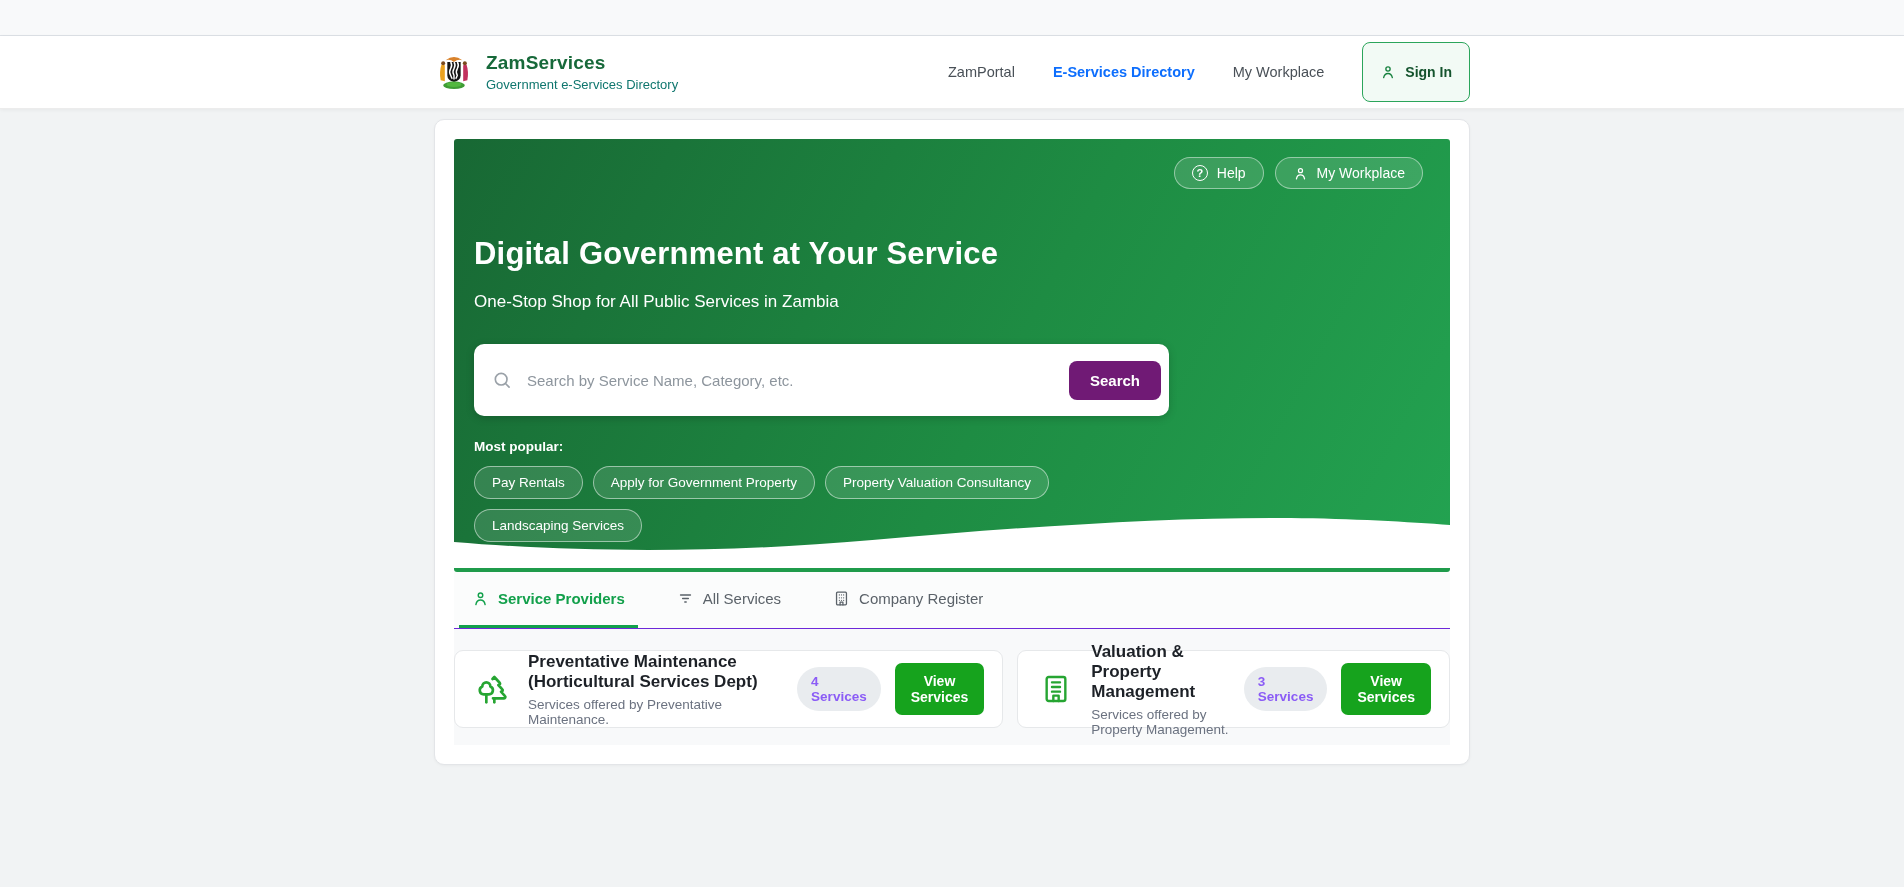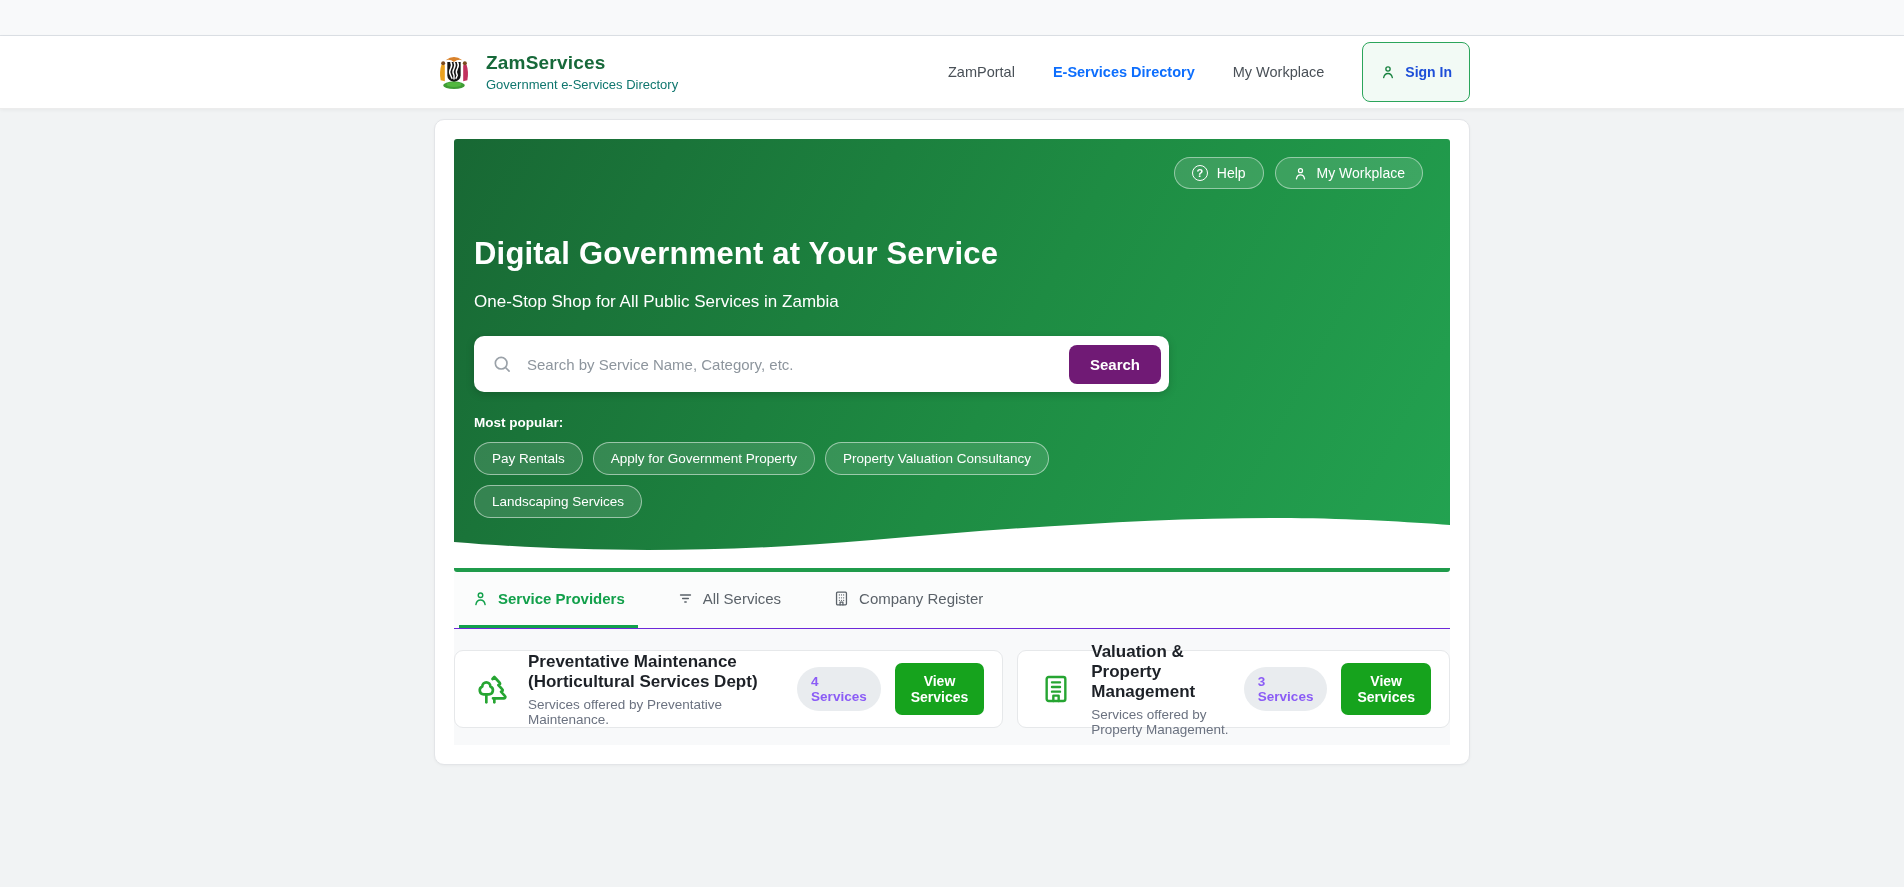--- a/index.html
+++ b/index.html
@@ -19,42 +19,42 @@
   header { height:73px; background:#fff; border-bottom:1px solid #ececec;
            box-shadow:0 1px 4px rgba(0,0,0,.05); display:flex; align-items:center; }
   .header-inner { width:1036px; margin:0 auto; display:flex; align-items:center; }
   .brand { display:flex; align-items:center; gap:12px; cursor:pointer; }
   .brand-title { color:#17693a; font-size:19px; font-weight:bold; letter-spacing:.2px; }
   .brand-sub { color:#0f766e; font-size:13px; margin-top:3px; }
   nav.nav { margin-left:auto; display:flex; align-items:center; gap:38px; }
   .nav-link { font-size:14.5px; color:#495057; text-decoration:none; cursor:pointer; }
   .nav-link.active { color:#0d6efd; font-weight:bold; }
   .signin { display:flex; align-items:center; gap:9px; border:1.5px solid #2ba55b;
-            background:#f2faf5; color:#1d4ed8; font-weight:bold; font-size:14px;
+            background:#f2faf5; color:#14532d; font-weight:bold; font-size:14px;
             padding:21px 17px; border-radius:8px; }
 
   
   .main-card { width:1036px; margin:10px auto 0; background:#fff;
                border:1px solid #e3e5e8; border-radius:10px;
                box-shadow:0 1px 3px rgba(0,0,0,.04); padding:19px; }
 
   
   .hero { position:relative; height:433px; border-radius:3px; overflow:hidden;
           background:linear-gradient(118deg,#186834 0%, #1e8c43 55%, #23a351 100%);
           border-bottom:4px solid #1f9b4b; padding:18px 20px 0; }
   .hero-actions { display:flex; justify-content:flex-end; gap:11px; padding-right:7px; }
   .hero-pill { display:flex; align-items:center; gap:9px; color:#fff; font-size:14px;
                background:rgba(255,255,255,.13); border:1px solid rgba(255,255,255,.45);
                border-radius:999px; padding:7px 17px; }
   .help-circle { width:16px; height:16px; border:1.5px solid #fff; border-radius:50%;
                  display:flex; align-items:center; justify-content:center;
                  font-size:11px; font-weight:bold; line-height:1; }
   .hero h1 { color:#fff; font-size:31px; font-weight:bold; margin:47px 0 0; letter-spacing:.2px; }
   .hero-sub { color:#fff; font-size:17px; margin-top:20px; }
-  .searchbar { margin-top:24px; width:695px; height:56px; background:#fff; border-radius:10px;
+  .searchbar { margin-top:32px; width:695px; height:72px; background:#fff; border-radius:10px;
                display:flex; align-items:center; padding:0 8px 0 18px;
                box-shadow:0 2px 8px rgba(0,0,0,.18); }
   .searchbar input { border:none; outline:none; flex:1; font-size:15px; margin-left:13px;
                      color:#333; background:transparent; font-family:inherit; }
   .searchbar input::placeholder { color:#8d959d; }
   .search-btn { background:#701a75; color:#fff; border:none; border-radius:8px;
                 font-size:15px; font-weight:bold; padding:11px 21px; }
   .popular-label { color:#fff; font-size:13.5px; font-weight:bold; margin-top:23px; }
   .tags { display:flex; flex-wrap:wrap; gap:10px; margin-top:12px; max-width:680px; }
   .tag { color:#fff; font-size:13.5px; padding:8px 17px; border:1px solid rgba(255,255,255,.5);

